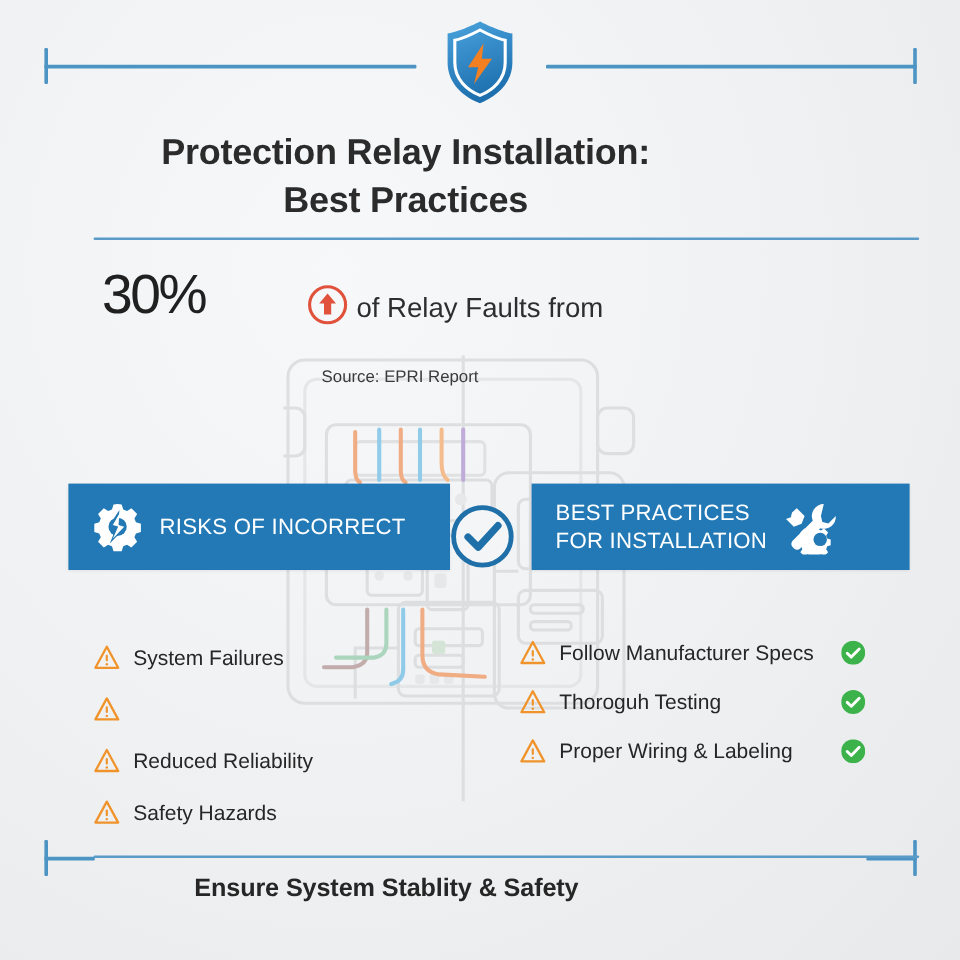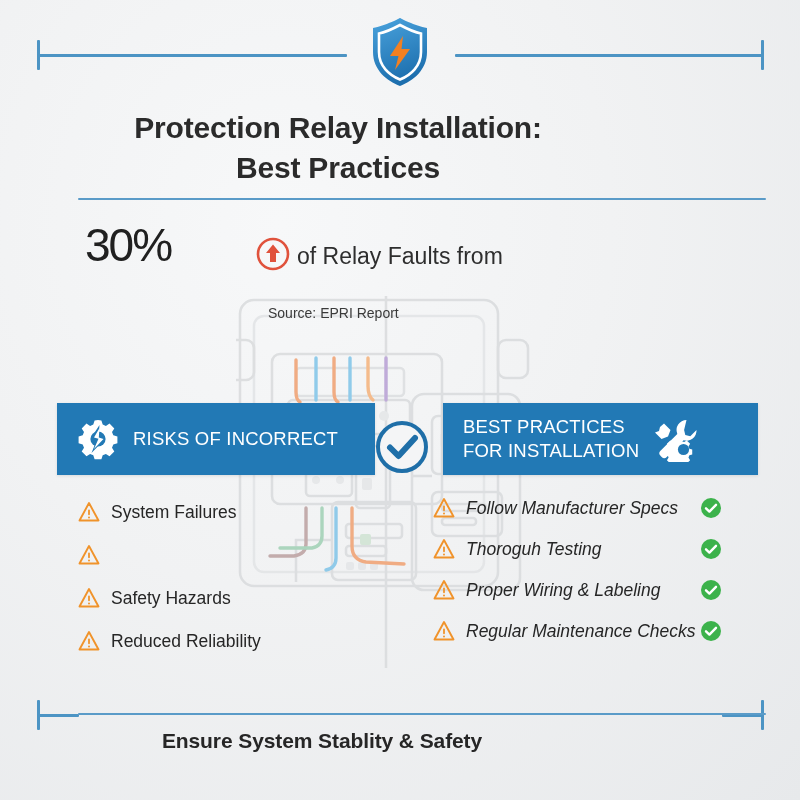--- a/index.html
+++ b/index.html
@@ -60,25 +60,25 @@
     letter-spacing:.2px;
   }
   .banner-title span{display:block;}
   .banner.left .banner-title{margin-left:12px;}
   .banner.right .banner-title{margin-left:2px;}
   .banner-icon{width:46px;height:46px;flex:0 0 46px;}
   .banner.right .banner-icon{margin-left:14px;}
   
   .center-check{position:absolute;left:374px;top:419px;width:56px;height:56px;}
   
-  .list{position:absolute;}
+  .list{position:absolute;margin-top:36px;}
   .list.left{left:78px;top:496px;width:250px;}
   .list.right{left:433px;top:492px;width:285px;}
   .row{display:flex;align-items:center;height:32px;margin-bottom:11px;}
-  .list.right .row{margin-bottom:9px;font-style:italic;}
+  .list.right .row{margin-bottom:9px;}
   .warn-icon{width:22px;height:22px;flex:0 0 22px;}
   .row-label{
     margin-left:11px;font-size:17.5px;color:#262626;white-space:nowrap;
   }
   .check-icon{width:20px;height:20px;flex:0 0 20px;}
   .list.right .row{position:relative;}
   .list.right .check-icon{position:absolute;left:268px;}
   
   .footer{
     position:absolute;left:0;top:729px;width:644px;text-align:center;
@@ -247,31 +247,31 @@
       </span>
     </div>
     <div class="row">
       <span class="warn-icon">
         <svg width="22" height="22" viewBox="0 0 22 22">
             <path d="M11 2 L20.5 19.5 L1.5 19.5 Z" fill="none" stroke="#f0932b" stroke-width="1.9" stroke-linejoin="round"></path>
             <rect x="10.1" y="8.6" width="1.8" height="5.6" rx=".9" fill="#f0932b"></rect>
             <circle cx="11" cy="16.6" r="1" fill="#f0932b"></circle>
           </svg>
       </span>
+      <span class="row-label">Reduced Reliability</span>
+    </div>
+    <div class="row">
+      <span class="warn-icon">
+        <svg width="22" height="22" viewBox="0 0 22 22">
+            <path d="M11 2 L20.5 19.5 L1.5 19.5 Z" fill="none" stroke="#f0932b" stroke-width="1.9" stroke-linejoin="round"></path>
+            <rect x="10.1" y="8.6" width="1.8" height="5.6" rx=".9" fill="#f0932b"></rect>
+            <circle cx="11" cy="16.6" r="1" fill="#f0932b"></circle>
+          </svg>
+      </span>
       <span class="row-label">Safety Hazards</span>
-    </div>
-    <div class="row">
-      <span class="warn-icon">
-        <svg width="22" height="22" viewBox="0 0 22 22">
-            <path d="M11 2 L20.5 19.5 L1.5 19.5 Z" fill="none" stroke="#f0932b" stroke-width="1.9" stroke-linejoin="round"></path>
-            <rect x="10.1" y="8.6" width="1.8" height="5.6" rx=".9" fill="#f0932b"></rect>
-            <circle cx="11" cy="16.6" r="1" fill="#f0932b"></circle>
-          </svg>
-      </span>
-      <span class="row-label">Reduced Reliability</span>
     </div>
   </div>
 
   <div class="list right">
     <div class="row">
       <span class="warn-icon">
         <svg width="22" height="22" viewBox="0 0 22 22">
             <path d="M11 2 L20.5 19.5 L1.5 19.5 Z" fill="none" stroke="#f0932b" stroke-width="1.9" stroke-linejoin="round"></path>
             <rect x="10.1" y="8.6" width="1.8" height="5.6" rx=".9" fill="#f0932b"></rect>
             <circle cx="11" cy="16.6" r="1" fill="#f0932b"></circle>
@@ -310,34 +310,18 @@
           </svg>
       </span>
       <span class="row-label">Proper Wiring &amp; Labeling</span>
       <span class="check-icon">
         <svg width="20" height="20" viewBox="0 0 20 20">
             <circle cx="10" cy="10" r="10" fill="#3cb24b"></circle>
             <path d="M5 10.3 L8.4 13.6 L15 6.8" fill="none" stroke="#ffffff" stroke-width="2.4" stroke-linecap="round" stroke-linejoin="round"></path>
           </svg>
       </span>
     </div>
-    <div class="row">
-      <span class="warn-icon">
-        <svg width="22" height="22" viewBox="0 0 22 22">
-            <path d="M11 2 L20.5 19.5 L1.5 19.5 Z" fill="none" stroke="#f0932b" stroke-width="1.9" stroke-linejoin="round"></path>
-            <rect x="10.1" y="8.6" width="1.8" height="5.6" rx=".9" fill="#f0932b"></rect>
-            <circle cx="11" cy="16.6" r="1" fill="#f0932b"></circle>
-          </svg>
-      </span>
-      <span class="row-label">Regular Maintenance Checks</span>
-      <span class="check-icon">
-        <svg width="20" height="20" viewBox="0 0 20 20">
-            <circle cx="10" cy="10" r="10" fill="#3cb24b"></circle>
-            <path d="M5 10.3 L8.4 13.6 L15 6.8" fill="none" stroke="#ffffff" stroke-width="2.4" stroke-linecap="round" stroke-linejoin="round"></path>
-          </svg>
-      </span>
-    </div>
   </div>
 
   <div class="divider bottom"></div>
   <div class="footer">Ensure System Stablity &amp; Safety</div>
 
 </div>
 
 </body></html>

